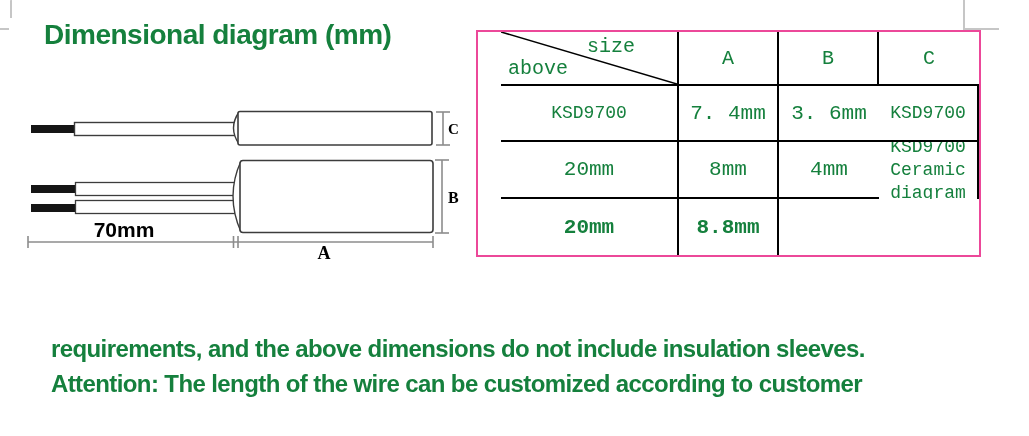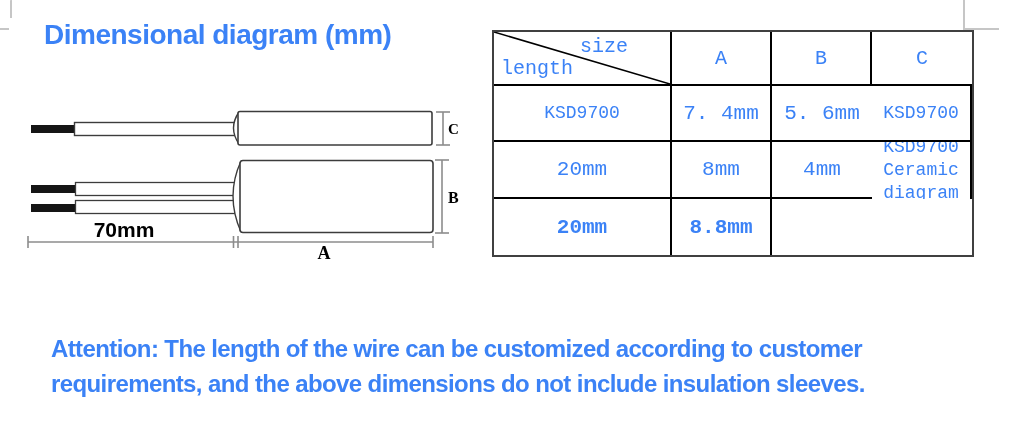--- a/index.html
+++ b/index.html
@@ -4,21 +4,21 @@
 <style>
   * { margin: 0; padding: 0; box-sizing: border-box; }
   html, body { background: #ffffff; }
   .canvas {
     position: relative;
     width: 1029px;
     height: 436px;
     background: #ffffff;
     overflow: hidden;
     font-family: "Liberation Sans", sans-serif;
-    color: #3b82f6;
+    color: #15803d;
     border-radius: 12px;
   }
   
   .crop { position: absolute; background: #c6c6c6; }
   .crop.tl-v { left: 10px; top: 0; width: 2px; height: 18px; }
   .crop.tl-h { left: 0; top: 28px; width: 9px; height: 2px; }
   .crop.tr-v { left: 963px; top: 0; width: 2px; height: 28px; }
   .crop.tr-h { left: 963px; top: 28px; width: 36px; height: 2px; }
 
   .page-title {
@@ -33,27 +33,28 @@
   
   svg.diagram {
     position: absolute;
     left: 0; top: 0;
     width: 1029px; height: 436px;
   }
 
   
   .spec-table {
     position: absolute;
-    left: 492px; top: 30px;
-    border: 2px solid #404040;
+    left: 476px; top: 30px;
+    border: 2px solid #ec4899;
     display: grid;
     grid-template-columns: 178px 100px 100px 100px;
     grid-template-rows: 54px 56px 57px 56px;
     background: #fff;
     font-family: "Liberation Mono", "DejaVu Sans Mono", monospace;
+    padding-left: 23px;
   }
   .cell {
     border-right: 2px solid #000;
     border-bottom: 2px solid #000;
     display: flex;
     align-items: center;
     justify-content: center;
     text-align: center;
     overflow: hidden;
   }
@@ -141,45 +142,45 @@
     </g>
   </svg>
 
   <div class="spec-table">
 
     <div class="cell corner">
       <svg viewBox="0 0 178 54" preserveAspectRatio="none">
         <line x1="0" y1="0" x2="178" y2="54" stroke="#000" stroke-width="1.6"></line>
       </svg>
       <span class="size-label">size</span>
-      <span class="model-label">length</span>
+      <span class="model-label">above</span>
     </div>
     <div class="cell col-head">A</div>
     <div class="cell col-head">B</div>
     <div class="cell col-head last-col">C</div>
 
     <div class="cell model">
       <span>KSD9700</span>
     </div>
     <div class="cell val">7. 4mm</div>
-    <div class="cell val last-col">5. 6mm</div>
+    <div class="cell val last-col">3. 6mm</div>
 
     <div class="cell model">
       <span>KSD9700</span>
     </div>
     <div class="cell val">20mm</div>
     <div class="cell val">8mm</div>
     <div class="cell val last-col">4mm</div>
 
     <div class="cell model last-row">
       <span>KSD9700</span>
       <span>Ceramic diagram</span>
     </div>
     <div class="cell val bold last-row">20mm</div>
     <div class="cell val bold last-row">8.8mm</div>
   </div>
 
   <div class="attention">
+    <div>requirements, and the above dimensions do not include insulation sleeves.</div>
     <div>Attention: The length of the wire can be customized according to customer</div>
-    <div>requirements, and the above dimensions do not include insulation sleeves.</div>
   </div>
 
 </div>
 
 </body></html>

